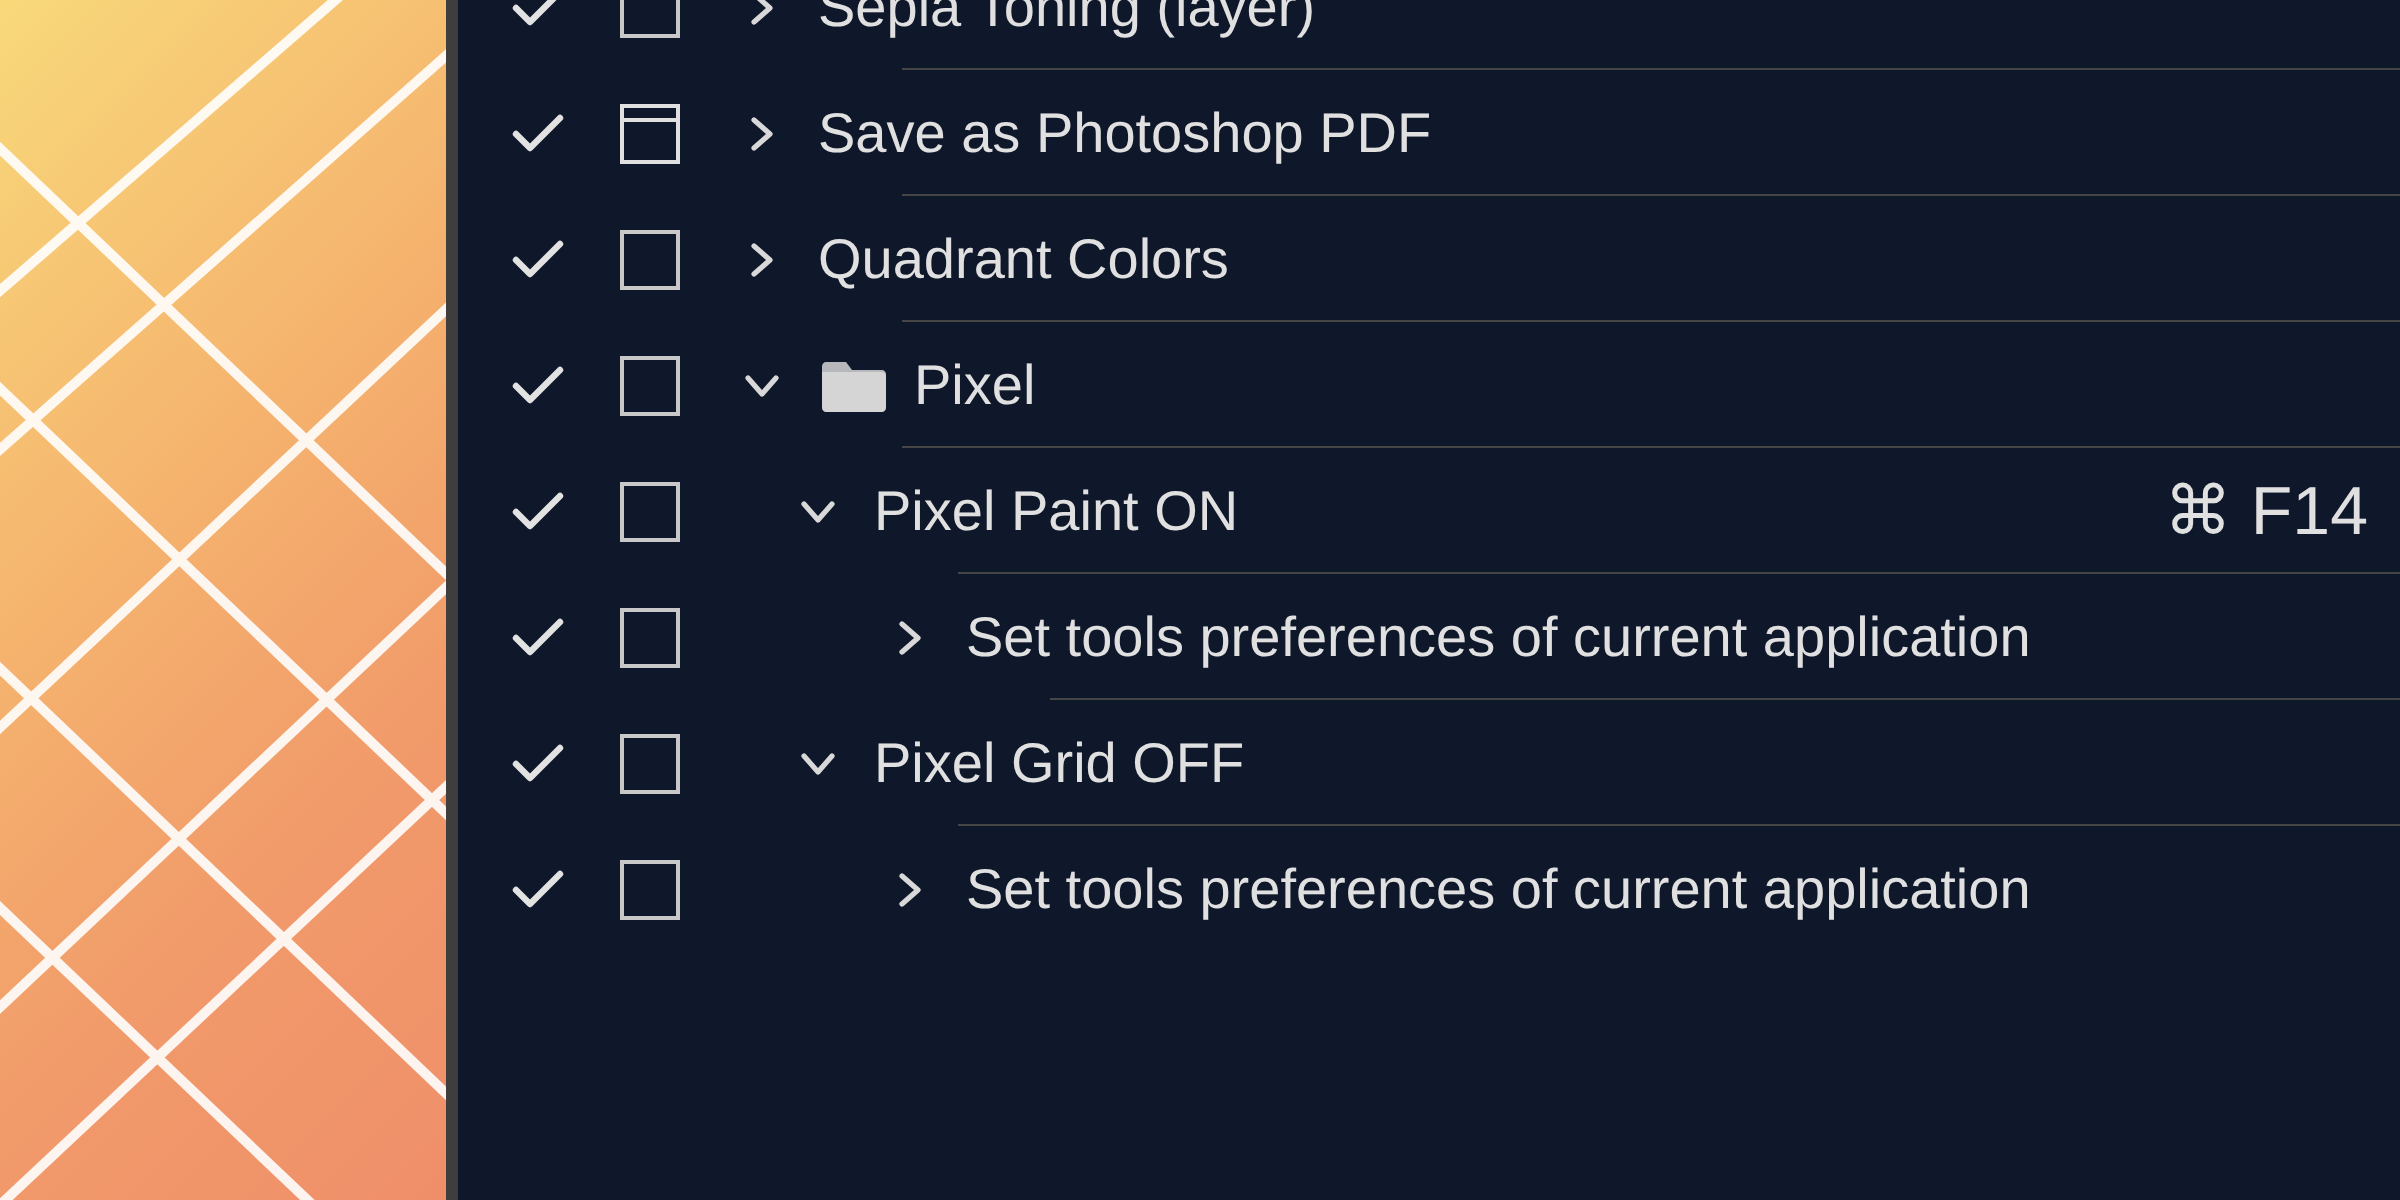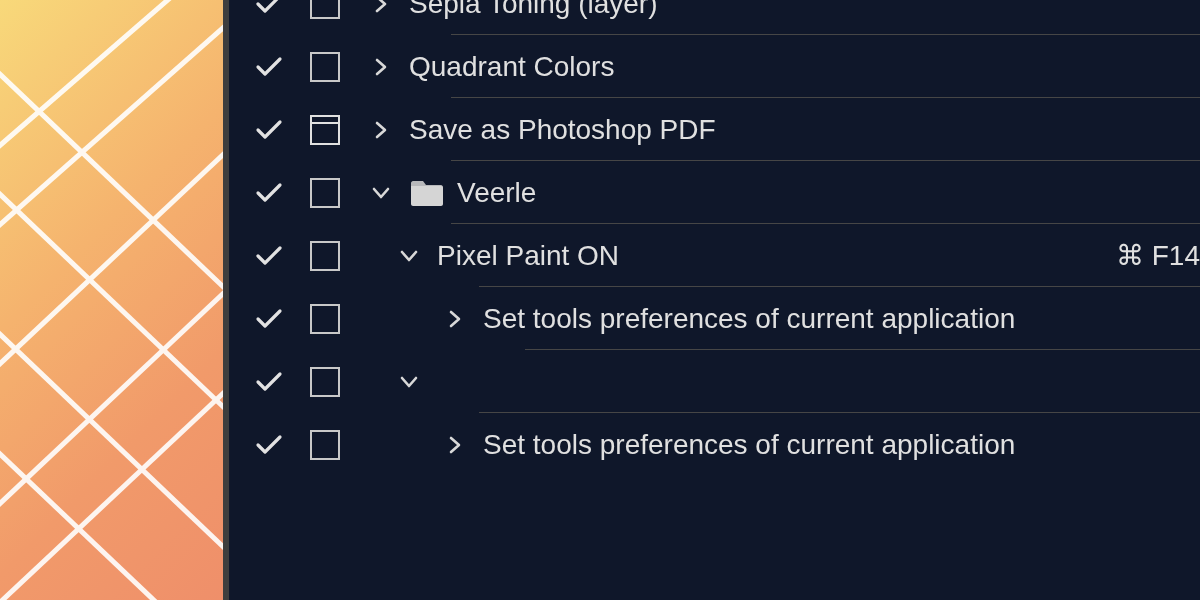--- a/index.html
+++ b/index.html
@@ -74,23 +74,23 @@
 .cell-label {
   flex: 1;
   color: #e0e0e0;
   font-size: 28px;
   font-weight: 400;
   white-space: nowrap;
   overflow: hidden;
 }
 .cell-shortcut {
   color: #e0e0e0;
-  font-size: 28px;
+  font-size: 34px;
   font-weight: 400;
-  padding-right: 0;
+  padding-right: 16px;
   white-space: nowrap;
 }
 .divider {
   position: absolute;
   left: 228px;
   right: 0;
   bottom: 0;
   height: 1px;
   background: #464646;
 }
@@ -182,48 +182,48 @@
     <div class="divider"></div>
   </div>
 
   <div class="row">
     <div class="cell-check">
       <svg class="check-svg" viewBox="0 0 28 22">
           <path d="M3 11 L10 18 L25 3"></path>
         </svg>
     </div>
     <div class="cell-mode">
-        <div class="box-empty"></div>
+        <div class="box-dialog"></div>
       </div>
     <div class="cell-indent-0"></div>
     <div class="cell-disclose">
       <svg class="chev-right-svg" viewBox="0 0 18 18">
           <path d="M5 2 L13 9 L5 16"></path>
         </svg>
     </div>
+    <div class="cell-label">Save as Photoshop PDF</div>
+    <div class="divider"></div>
+  </div>
+
+  <div class="row">
+    <div class="cell-check">
+      <svg class="check-svg" viewBox="0 0 28 22">
+          <path d="M3 11 L10 18 L25 3"></path>
+        </svg>
+    </div>
+    <div class="cell-mode">
+        <div class="box-empty"></div>
+      </div>
+    <div class="cell-indent-0"></div>
+    <div class="cell-disclose">
+      <svg class="chev-right-svg" viewBox="0 0 18 18">
+          <path d="M5 2 L13 9 L5 16"></path>
+        </svg>
+    </div>
     <div class="cell-label">Quadrant Colors</div>
-    <div class="divider"></div>
-  </div>
-
-  <div class="row">
-    <div class="cell-check">
-      <svg class="check-svg" viewBox="0 0 28 22">
-          <path d="M3 11 L10 18 L25 3"></path>
-        </svg>
-    </div>
-    <div class="cell-mode">
-        <div class="box-dialog"></div>
-      </div>
-    <div class="cell-indent-0"></div>
-    <div class="cell-disclose">
-      <svg class="chev-right-svg" viewBox="0 0 18 18">
-          <path d="M5 2 L13 9 L5 16"></path>
-        </svg>
-    </div>
-    <div class="cell-label">Save as Photoshop PDF</div>
     <div class="divider"></div>
   </div>
 
 
 
   <div class="row">
     <div class="cell-check">
       <svg class="check-svg" viewBox="0 0 28 22">
           <path d="M3 11 L10 18 L25 3"></path>
         </svg>
@@ -236,21 +236,21 @@
       <svg class="chev-down-svg" viewBox="0 0 18 18">
           <path d="M2 5 L9 13 L16 5"></path>
         </svg>
     </div>
     <div class="cell-icon">
       <svg class="folder-svg" viewBox="0 0 36 30">
         <path class="fbody" d="M2 8 L2 26 C2 27 3 28 4 28 L32 28 C33 28 34 27 34 26 L34 10 C34 9 33 8 32 8 Z"></path>
         <path class="fbody" d="M2 8 L2 5 C2 4 3 3 4 3 L14 3 L17 7 L32 7 C33 7 34 8 34 9 L34 10 L2 10 Z" opacity="0.85"></path>
       </svg>
     </div>
-    <div class="cell-label">Veerle</div>
+    <div class="cell-label">Pixel</div>
     <div class="divider"></div>
   </div>
 
   <div class="row">
     <div class="cell-check">
       <svg class="check-svg" viewBox="0 0 28 22">
           <path d="M3 11 L10 18 L25 3"></path>
         </svg>
     </div>
     <div class="cell-mode">
@@ -294,20 +294,21 @@
     </div>
     <div class="cell-mode">
         <div class="box-empty"></div>
       </div>
     <div class="cell-indent-1"></div>
     <div class="cell-disclose">
       <svg class="chev-down-svg" viewBox="0 0 18 18">
           <path d="M2 5 L9 13 L16 5"></path>
         </svg>
     </div>
+    <div class="cell-label">Pixel Grid OFF</div>
     <div class="divider indent1"></div>
   </div>
 
   <div class="row">
     <div class="cell-check">
       <svg class="check-svg" viewBox="0 0 28 22">
           <path d="M3 11 L10 18 L25 3"></path>
         </svg>
     </div>
     <div class="cell-mode">

